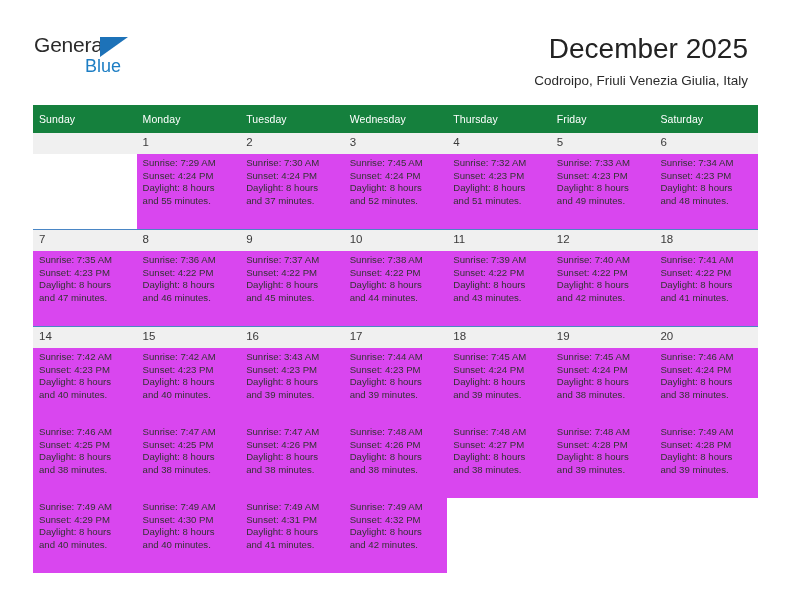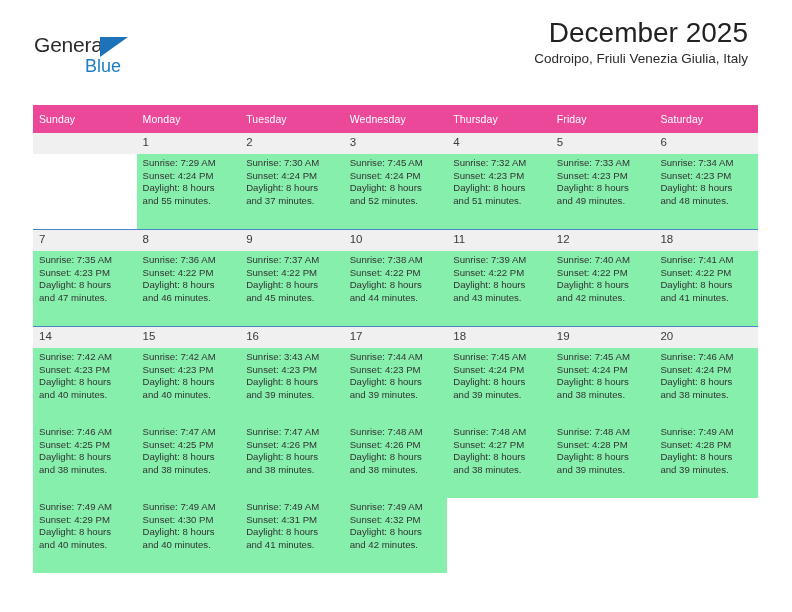--- a/index.html
+++ b/index.html
@@ -62,50 +62,50 @@
     font-size: 18px;
     color: #1d7ec4;
     line-height: 24px;
     font-weight: 400;
     margin-left: 21px;
   }
 
   .title-block {
     position: absolute;
     right: 36px;
-    top: 16px;
+    top: 32px;
     text-align: right;
   }
   .cal-title {
     font-size: 28px;
     color: #222222;
     line-height: 34px;
     font-weight: 400;
     white-space: nowrap;
   }
   .cal-subtitle {
-    margin-top: 0;
+    margin-top: 6px;
     font-size: 13.5px;
     color: #2b2b2b;
     line-height: 17px;
     font-weight: 400;
     white-space: nowrap;
   }
 
   
   .calendar {
     position: absolute;
     left: 33px;
     top: 105px;
     width: 725px;
     border-collapse: collapse;
     table-layout: fixed;
   }
   .calendar th {
-    background: #ec4899;
+    background: #15803d;
     color: #ffffff;
     font-size: 10.5px;
     font-weight: 400;
     text-align: left;
     padding: 5px 0 5px 6px;
     height: 18px;
     vertical-align: middle;
     letter-spacing: 0.1px;
   }
   .calendar col { width: 103.57px; }
@@ -120,21 +120,21 @@
     border-top: 1.6px solid #4a86c5;
   }
   .daynum-row.first td {
     border-top: none;
   }
   .daynum-row td.empty {
     background: #f0f0f0;
   }
 
   .detail-row td {
-    background: #86efac;
+    background: #d946ef;
     font-size: 9.6px;
     color: #333333;
     padding: 3px 4px 10px 6px;
     vertical-align: top;
     line-height: 12.6px;
     height: 62px;
   }
   .detail-row td .ln { display: block; white-space: nowrap; }
   .detail-row td.empty { background: #ffffff; }
 </style>

